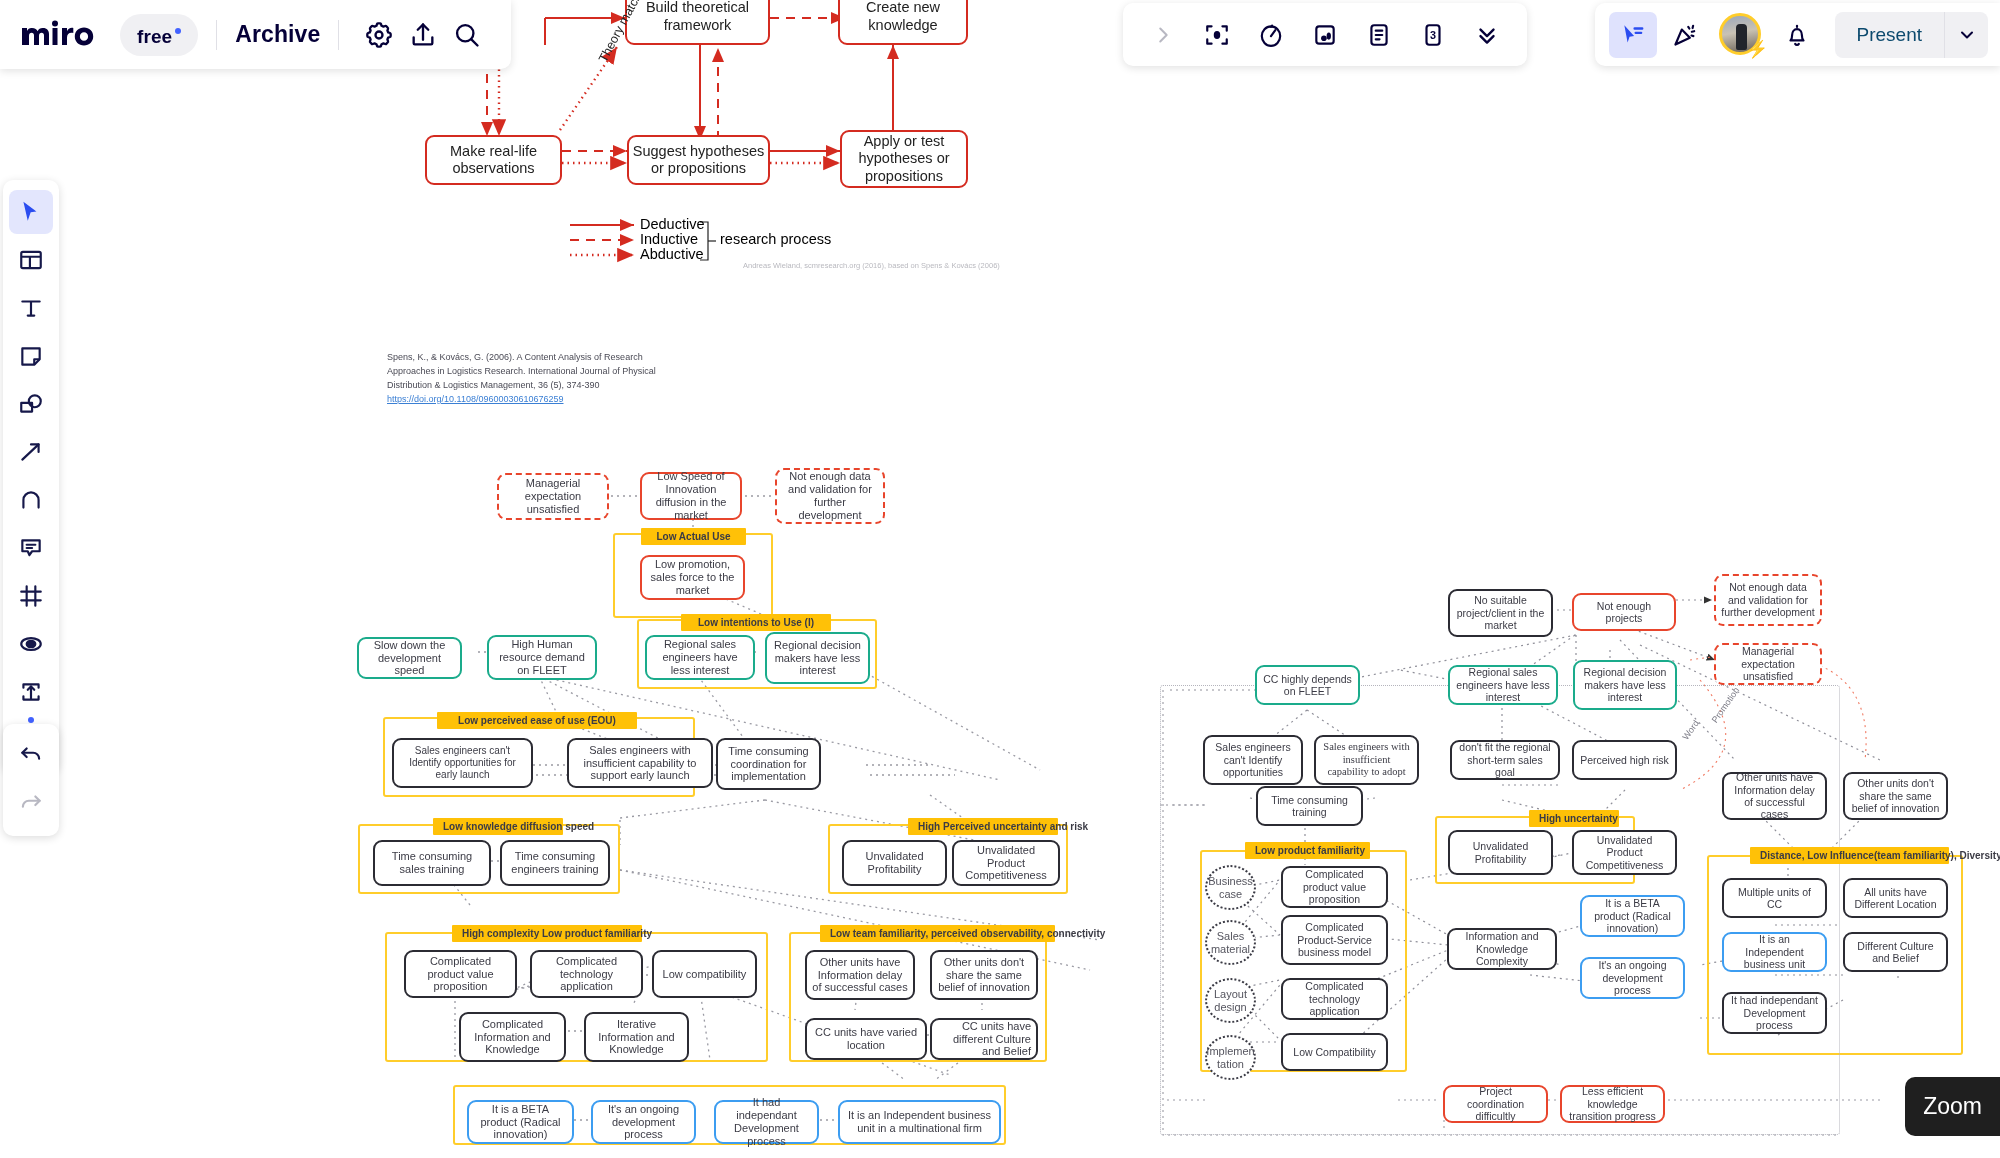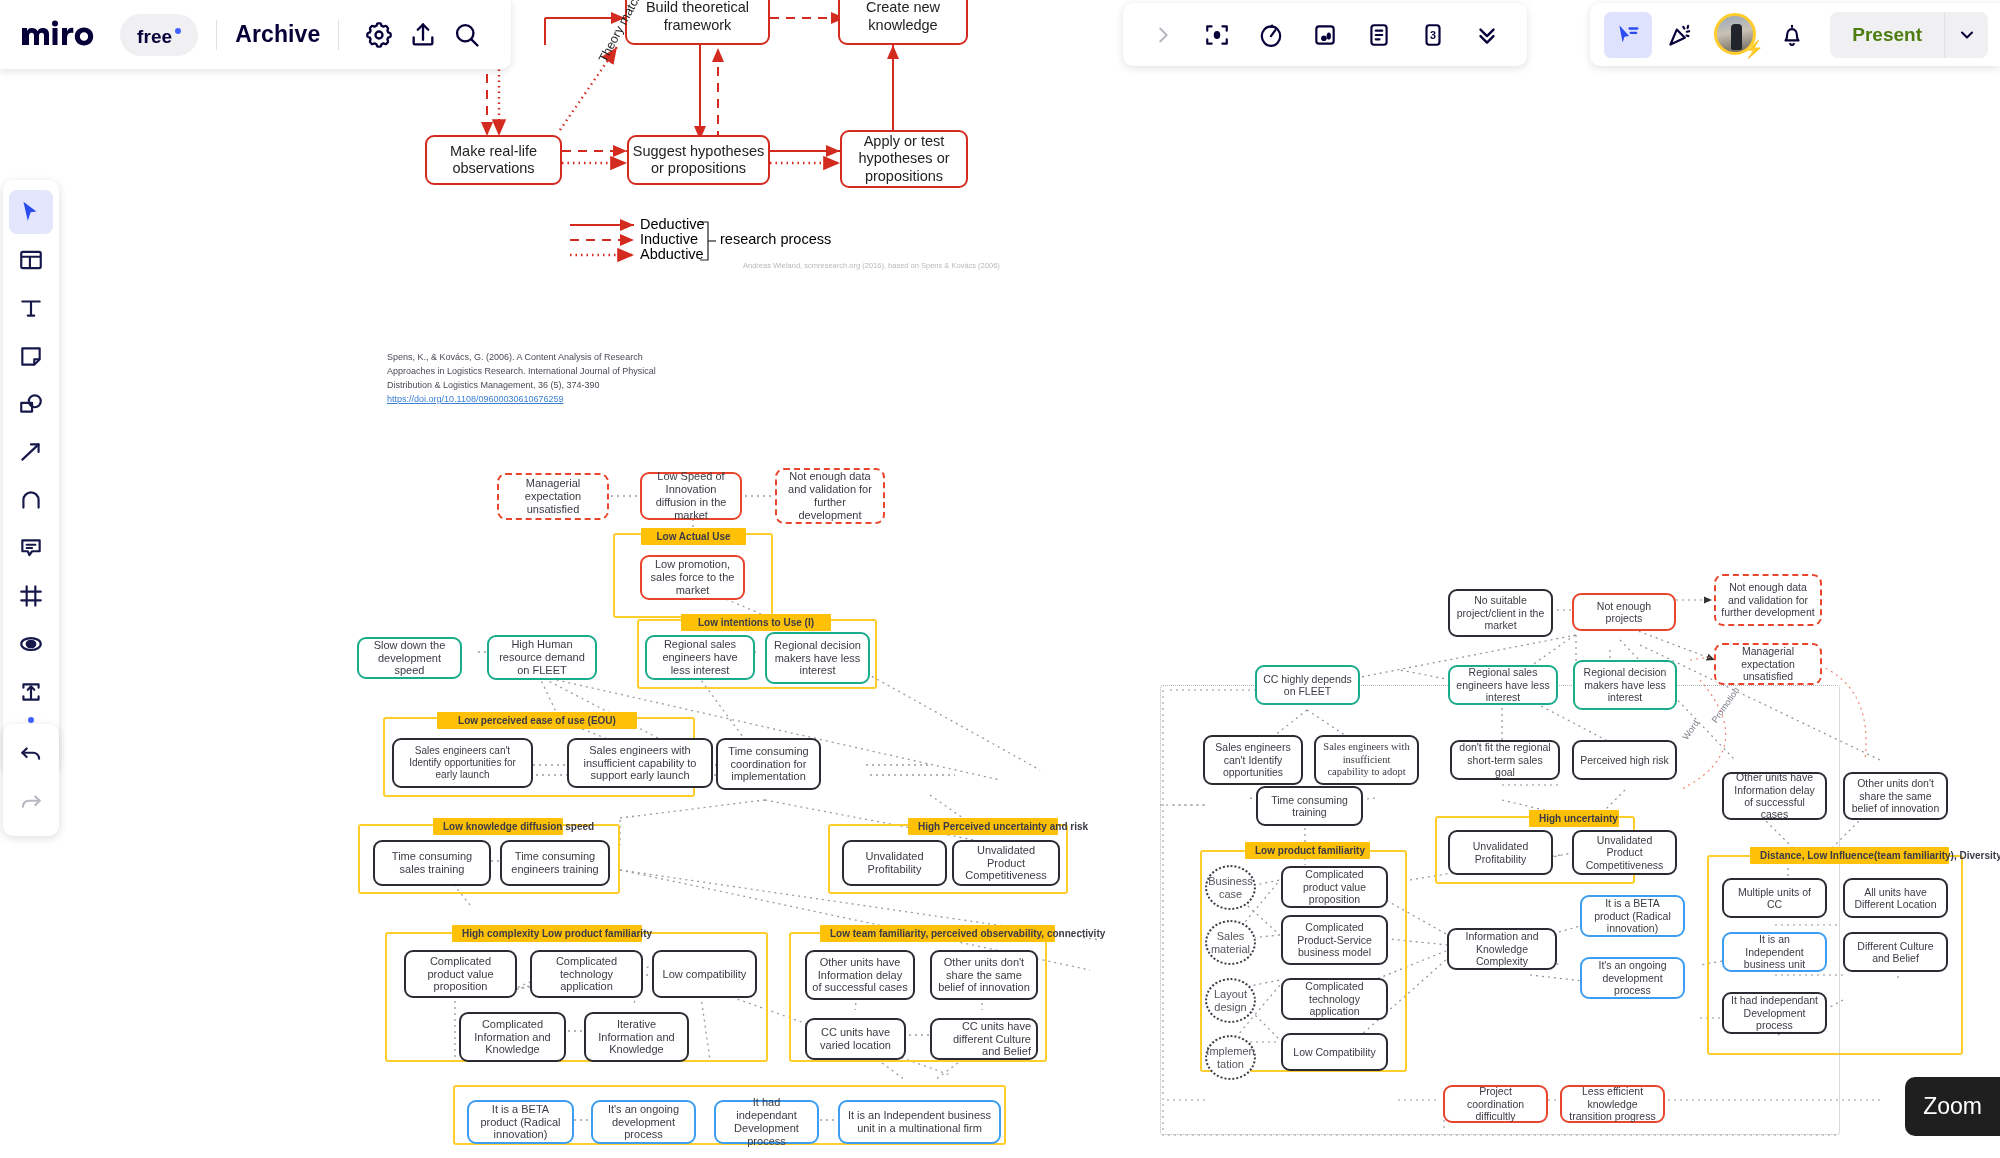--- a/index.html
+++ b/index.html
@@ -68,21 +68,21 @@
     content:""; position:absolute; left:14px; top:8px; width:11px; height:26px;
     background:#21242b; border-radius:4px 4px 2px 2px;
   }
   .avatar-bolt {
     position:absolute; right:-2px; bottom:-2px; width:17px; height:17px;
     color:#ffcd2b; font-size:17px; line-height:15px; text-align:center;
   }
   .present-group {
     display:flex; align-items:center; background:#f0f0f3; border-radius:8px; margin-left:10px; height:46px;
   }
-  .present-btn { padding: 0 22px; font-size:19px; font-weight:700; color:#4d7c0f; cursor:pointer; line-height:46px; }
+  .present-btn { padding: 0 22px; font-size:19px; font-weight:400; color:#0c4a6e; cursor:pointer; line-height:46px; }
   .present-caret { width:44px; height:46px; display:flex; align-items:center; justify-content:center; border-left:1px solid #e0e0e6; cursor:pointer; }
 
   
   .left-toolbar {
     position:absolute; left:3px; top:180px; width:56px;
     background:#fff; border-radius:10px;
     box-shadow:0 2px 9px rgba(0,0,0,.14);
     display:flex; flex-direction:column; align-items:center;
     padding:10px 0 10px 0; gap:4px;
     z-index:35;
@@ -380,21 +380,21 @@
     <div class="node n-dark" style="left:952px;top:840px;width:108px;height:46px;font-size:11px;">Unvalidated Product Competitiveness</div>
 
     <div class="node n-dark" style="left:404px;top:950px;width:113px;height:48px;font-size:11px;">Complicated product value proposition</div>
     <div class="node n-dark" style="left:530px;top:950px;width:113px;height:48px;font-size:11px;">Complicated technology application</div>
     <div class="node n-dark" style="left:652px;top:950px;width:105px;height:48px;font-size:11px;">Low compatibility</div>
     <div class="node n-dark" style="left:459px;top:1012px;width:107px;height:50px;font-size:11px;">Complicated Information and Knowledge</div>
     <div class="node n-dark" style="left:584px;top:1012px;width:105px;height:50px;font-size:11px;">Iterative Information and Knowledge</div>
 
     <div class="node n-dark" style="left:805px;top:950px;width:110px;height:50px;font-size:11px;">Other units have Information delay of successful cases</div>
     <div class="node n-dark" style="left:930px;top:950px;width:108px;height:50px;font-size:11px;">Other units don't share the same belief of innovation</div>
-    <div class="node n-dark" style="left:805px;top:1018px;width:101px;height:42px;font-size:11px;">CC units have varied location</div>
+    <div class="node n-dark" style="left:805px;top:1018px;width:122px;height:42px;font-size:11px;">CC units have varied location</div>
     <div class="node n-dark" style="left:930px;top:1018px;width:108px;height:42px;font-size:11px;text-align:right;">CC units have different Culture and Belief</div>
 
     <div class="node n-blue" style="left:467px;top:1100px;width:107px;height:44px;font-size:11px;">It is a BETA product (Radical innovation)</div>
     <div class="node n-blue" style="left:591px;top:1100px;width:105px;height:44px;font-size:11px;">It's an ongoing development process</div>
     <div class="node n-blue" style="left:714px;top:1100px;width:105px;height:44px;font-size:11px;">It had independant Development process</div>
     <div class="node n-blue" style="left:838px;top:1100px;width:163px;height:44px;font-size:11px;">It is an Independent business unit in a multinational firm</div>
 
     <div class="group-box" style="left:1435px;top:816px;width:200px;height:68px;"></div>
     <div class="group-label" style="left:1529px;top:810px;width:90px;">High uncertainty</div>
 

